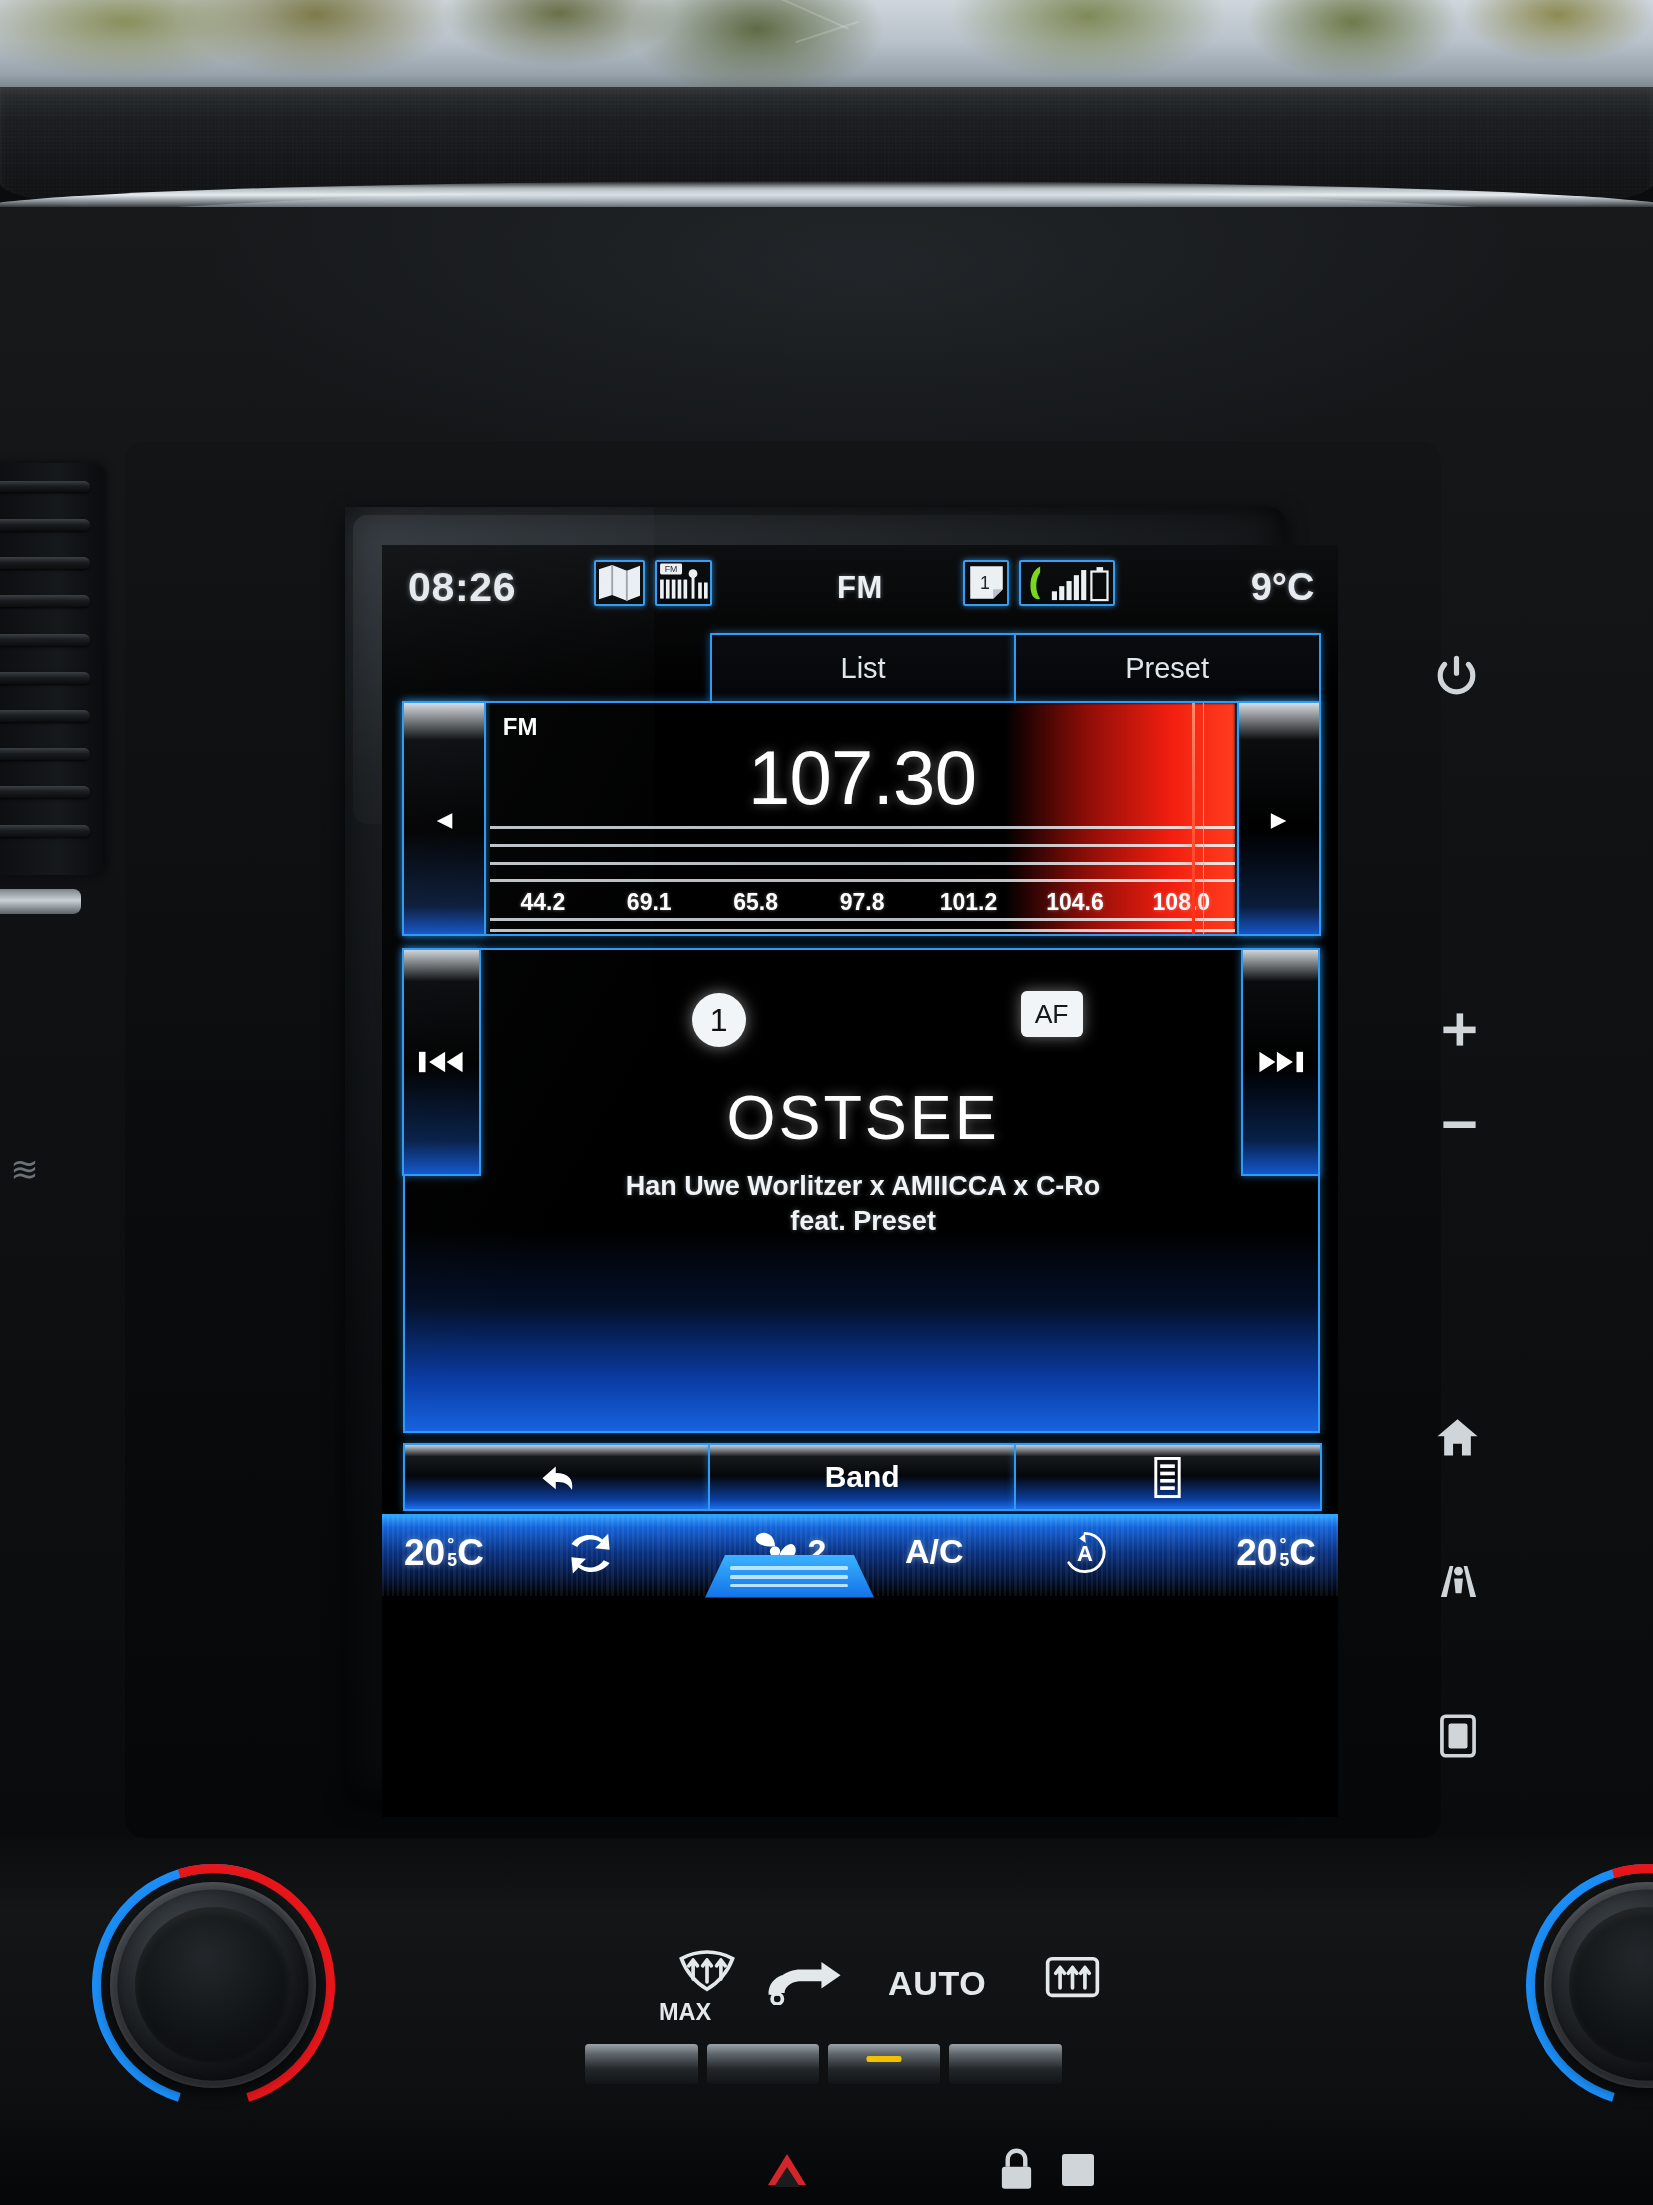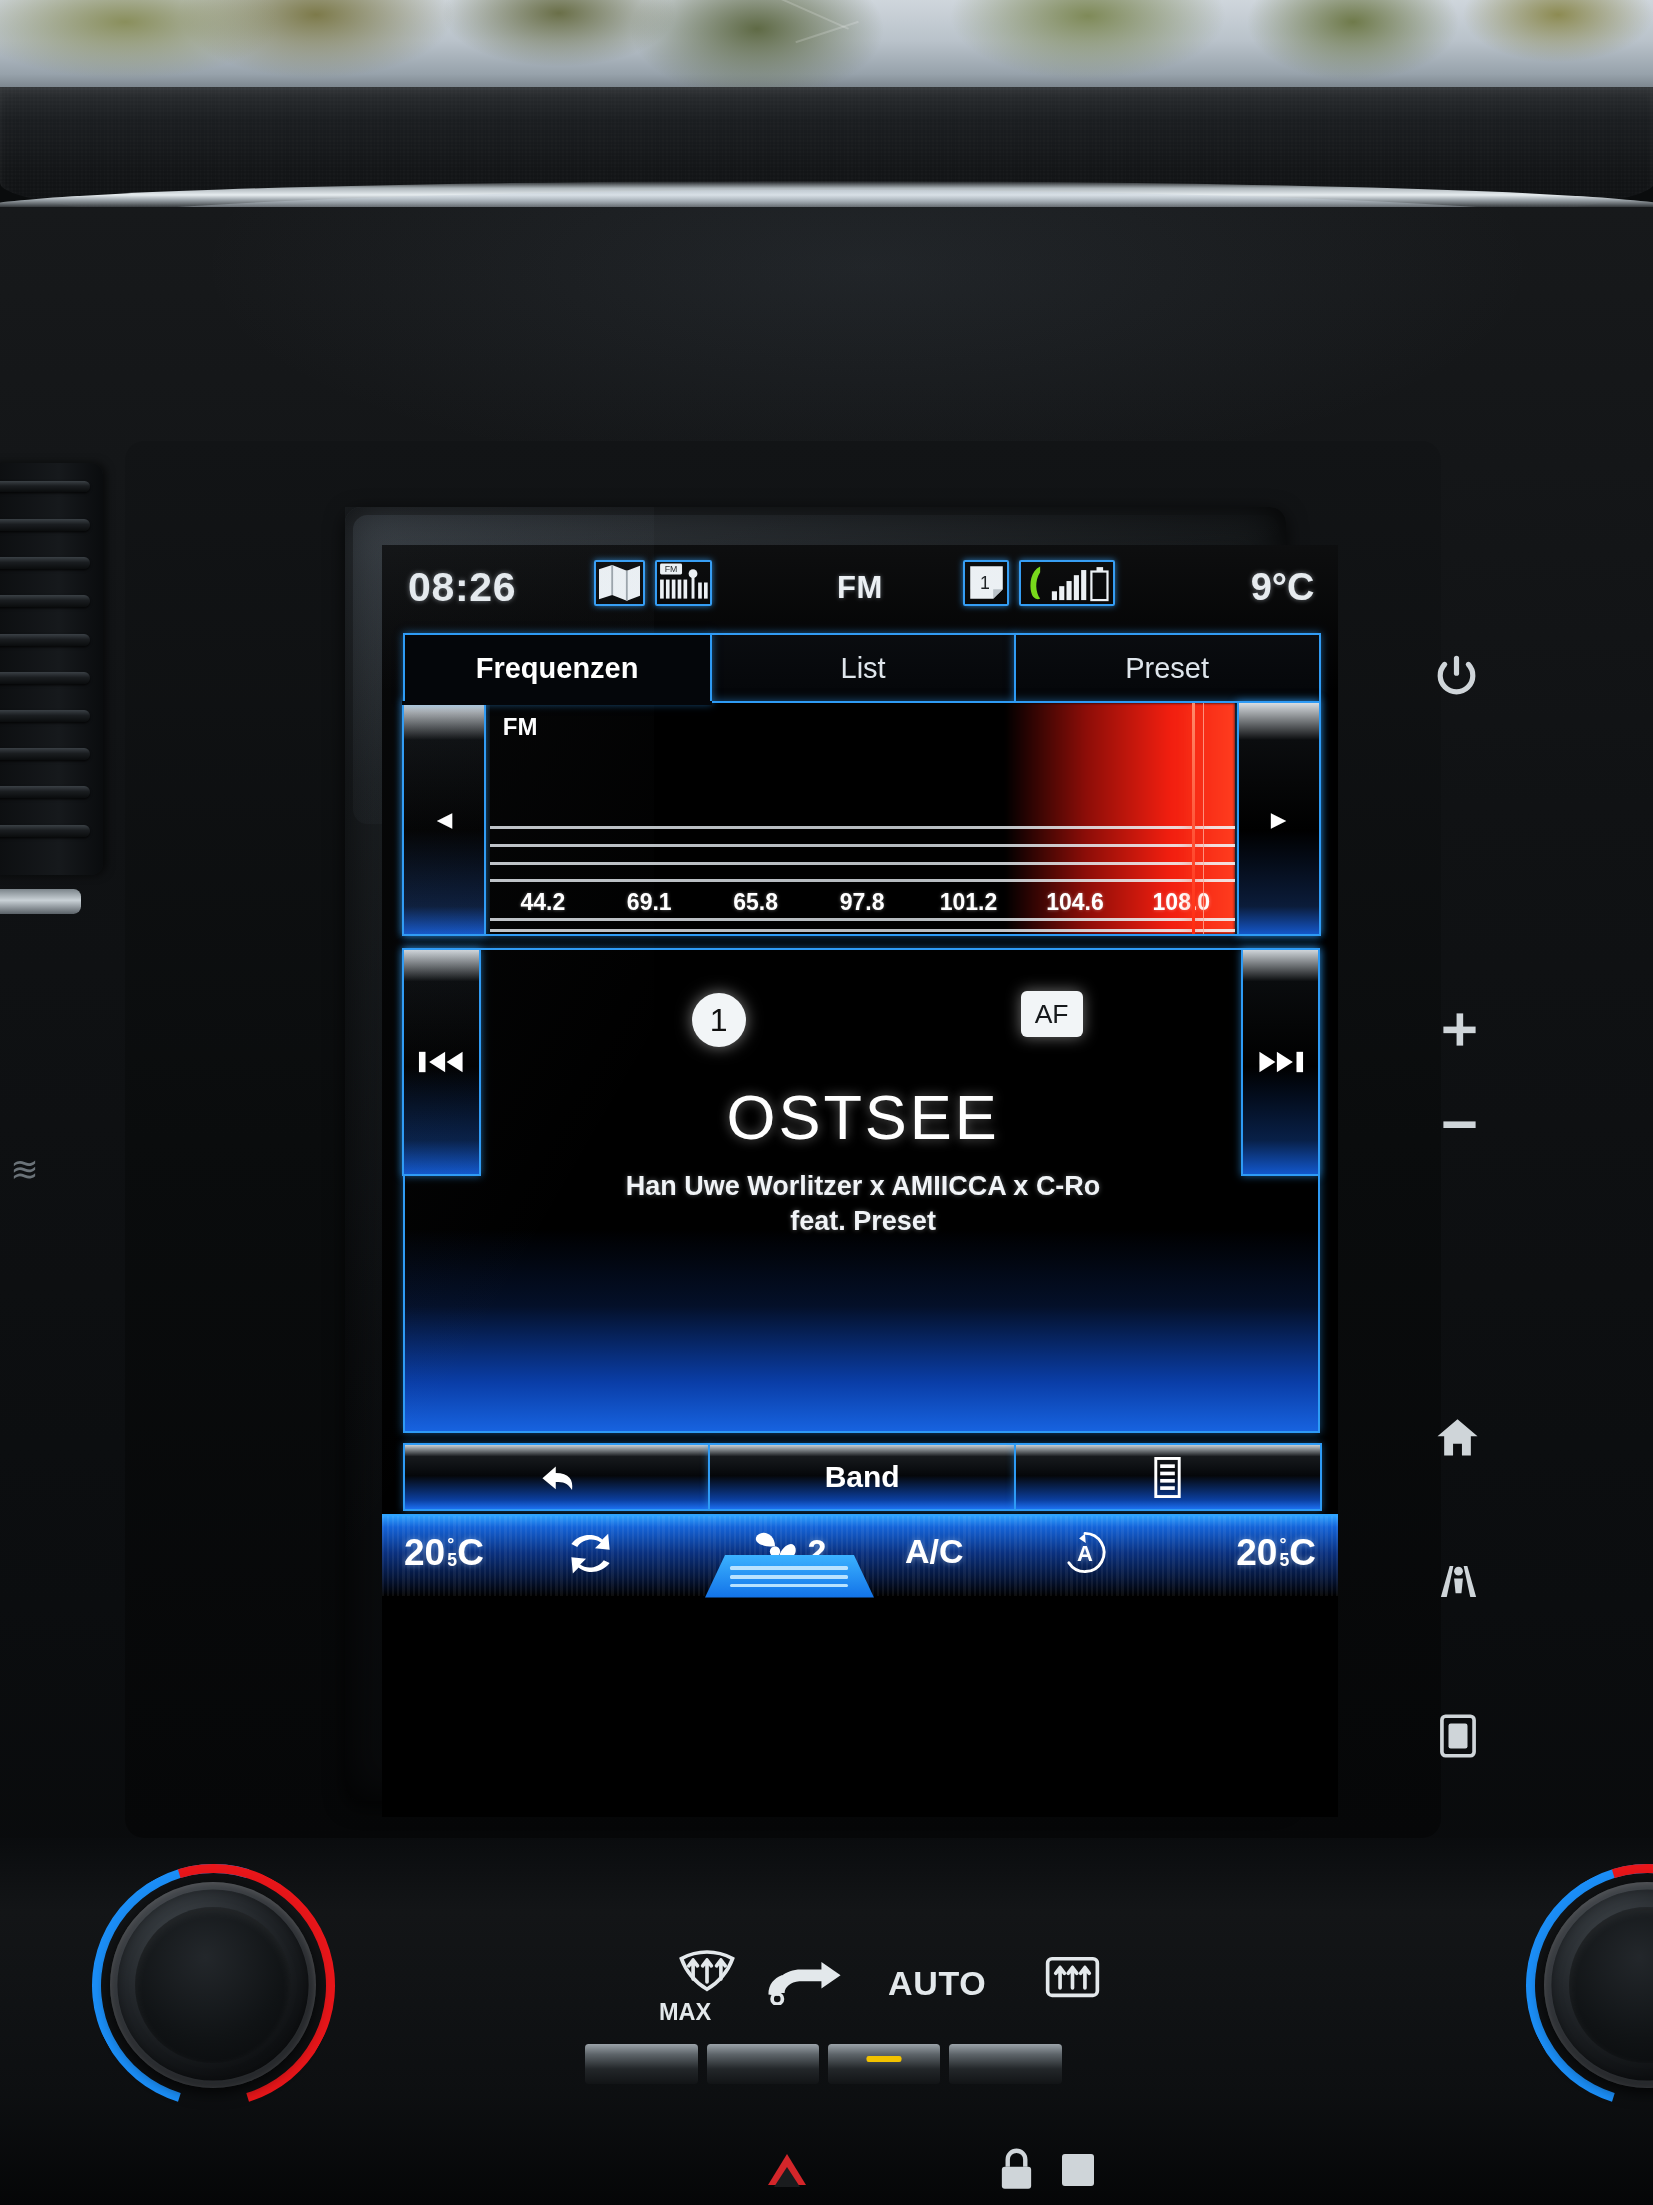--- a/index.html
+++ b/index.html
@@ -305,43 +305,41 @@
           </g>
           <rect x="96" y="13" width="22" height="39" fill="none" stroke="#eef2f5" stroke-width="3"></rect>
           <rect x="103" y="7" width="9" height="6" fill="#eef2f5"></rect>
         </svg>
       </div>
 
       <div class="out-temp">9°C</div>
     </div>
 
     <div class="tabs">
-      <div class="tab active" style="left:0;width:309px;">
-        <span>Frequenzen</span>
-      </div>
       <div class="tab" style="left:307px;width:307px;">
         <span>List</span>
       </div>
       <div class="tab" style="left:611px;width:307px;">
         <span>Preset</span>
       </div>
     </div>
 
     <div class="tuner">
 
       <div class="side-btn" style="left:-2.2px;top:-2.2px;height:235px;">
         <span class="tri">◂</span>
       </div>
 
       <div class="dial">
         <div class="redglow" style="left:515px;width:230px;"></div>
         <div class="cursor-line" style="left:702px;"></div>
         <div class="cursor-line2" style="left:713px;"></div>
 
         <div class="dial-fm">FM</div>
+        <div class="freq-big">107.30</div>
 
         <div class="scale-line" style="top:123px;"></div>
         <div class="scale-line" style="top:141px;"></div>
         <div class="scale-line" style="top:159px;"></div>
         <div class="scale-line" style="top:176px;"></div>
 
         <div class="scale-ticks" style="top:182px;">
           <span>44.2</span>
           <span>69.1</span>
           <span>65.8</span>

